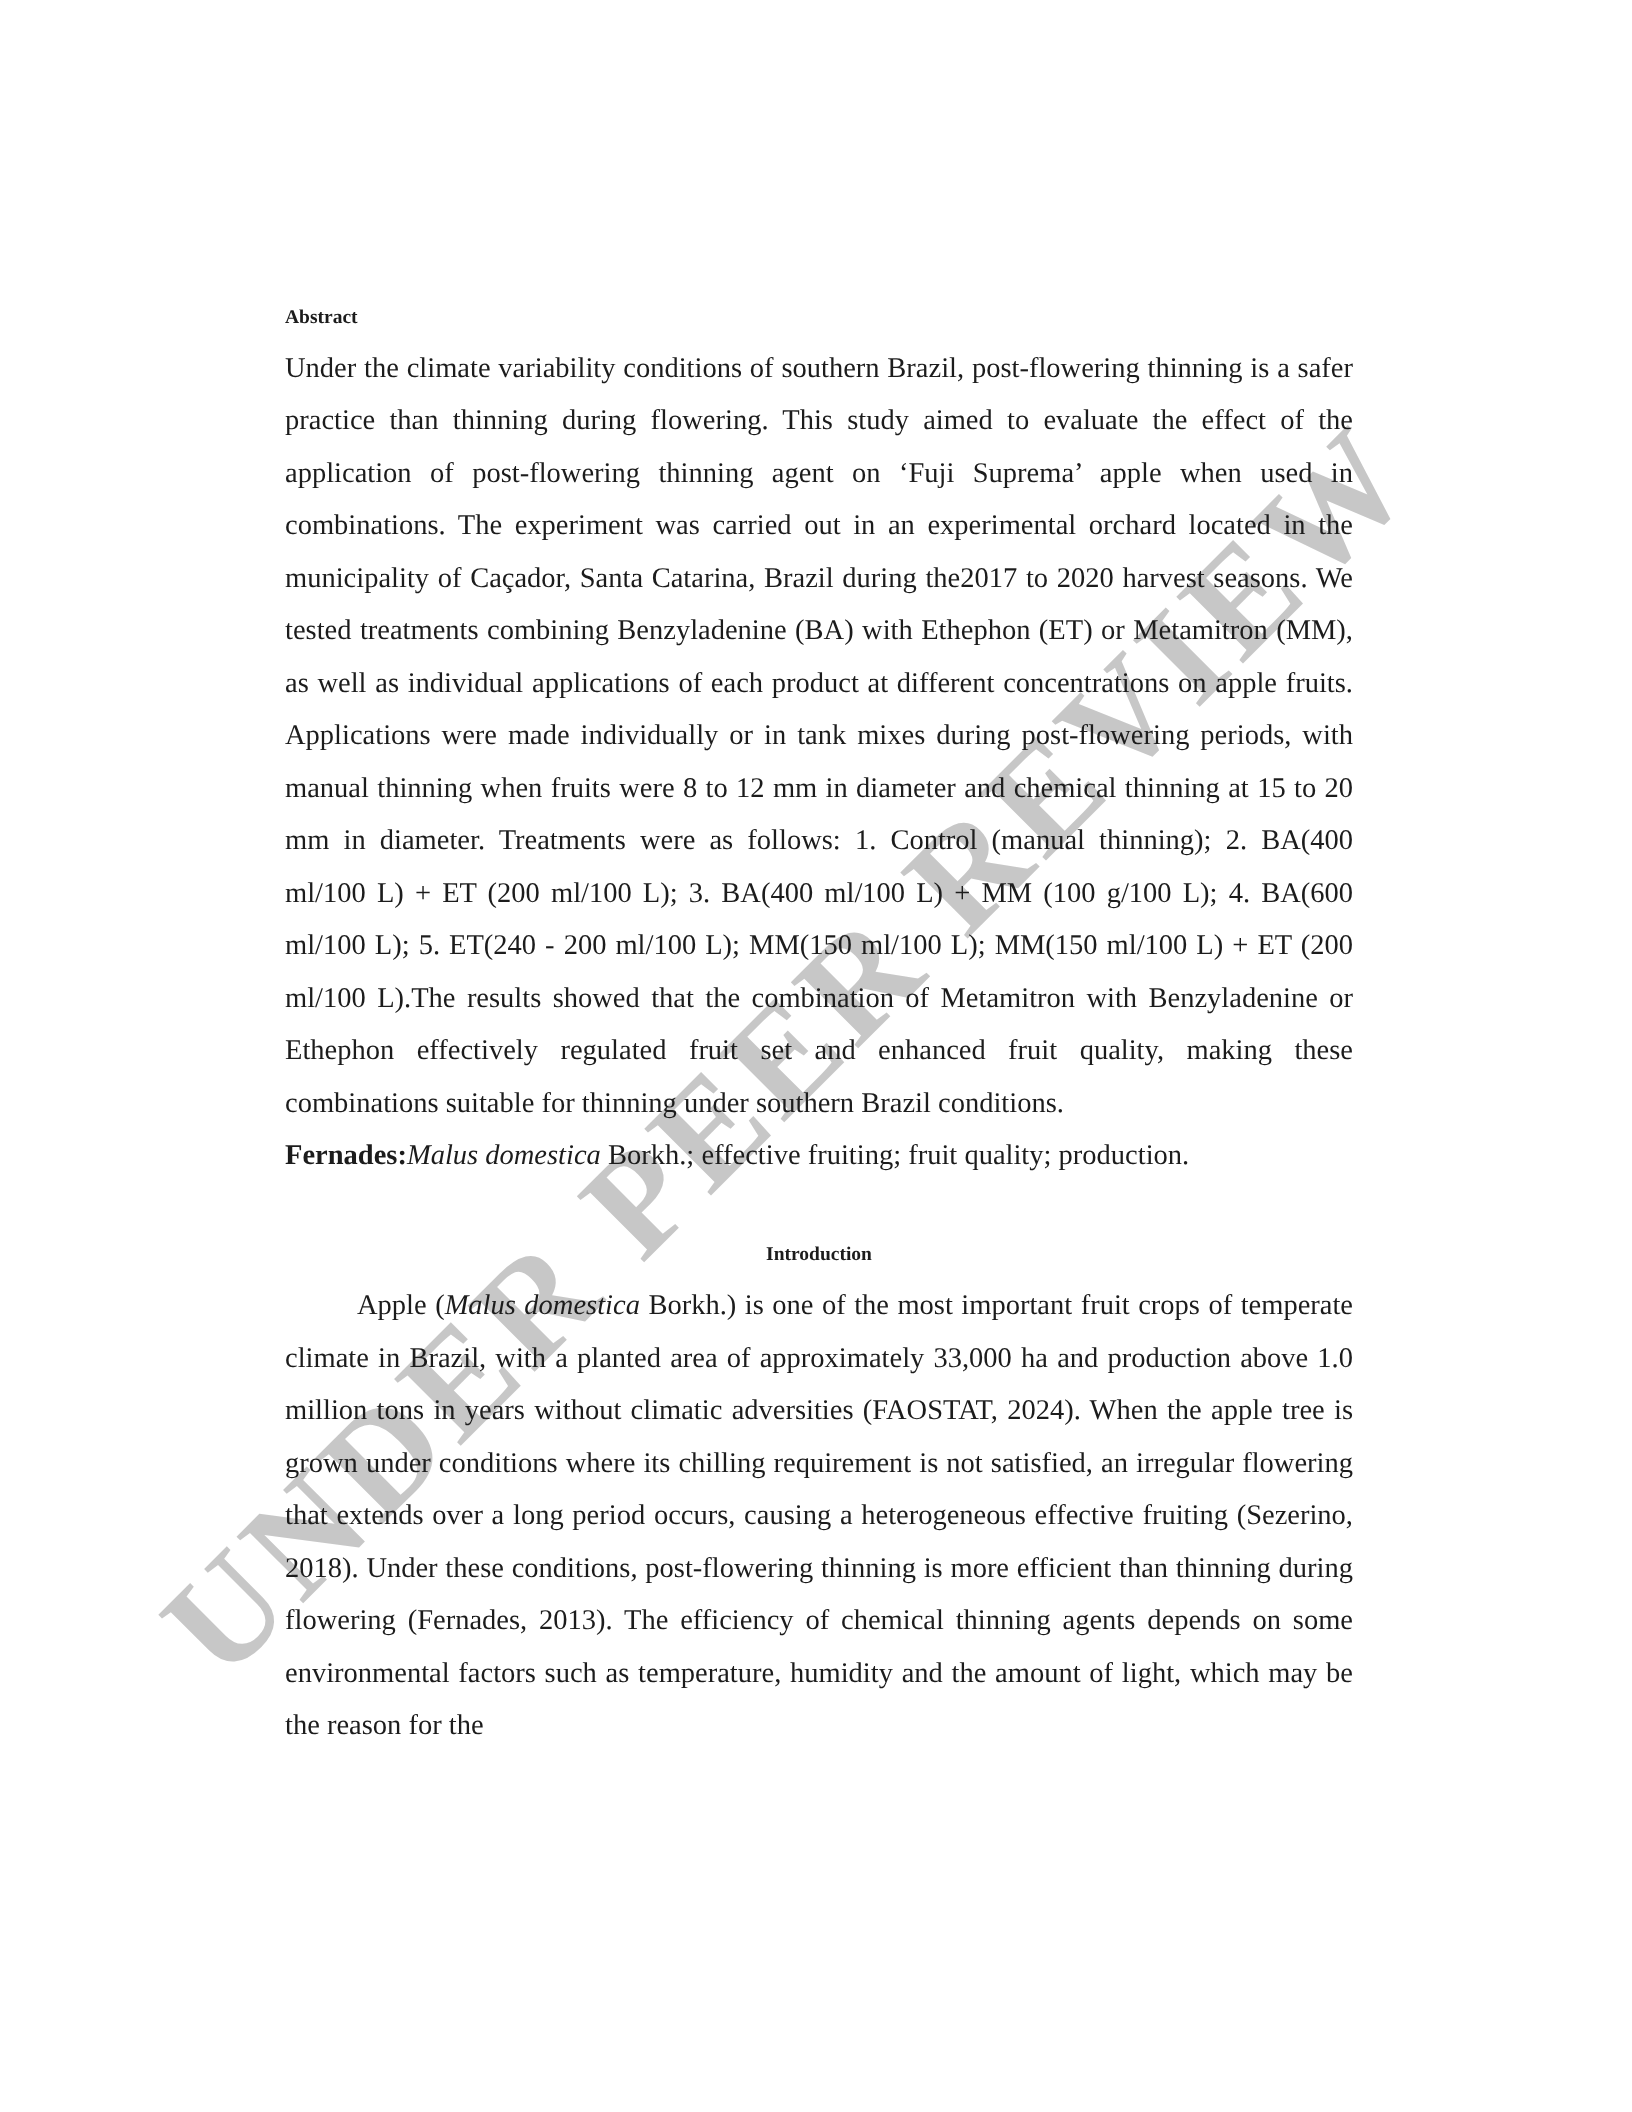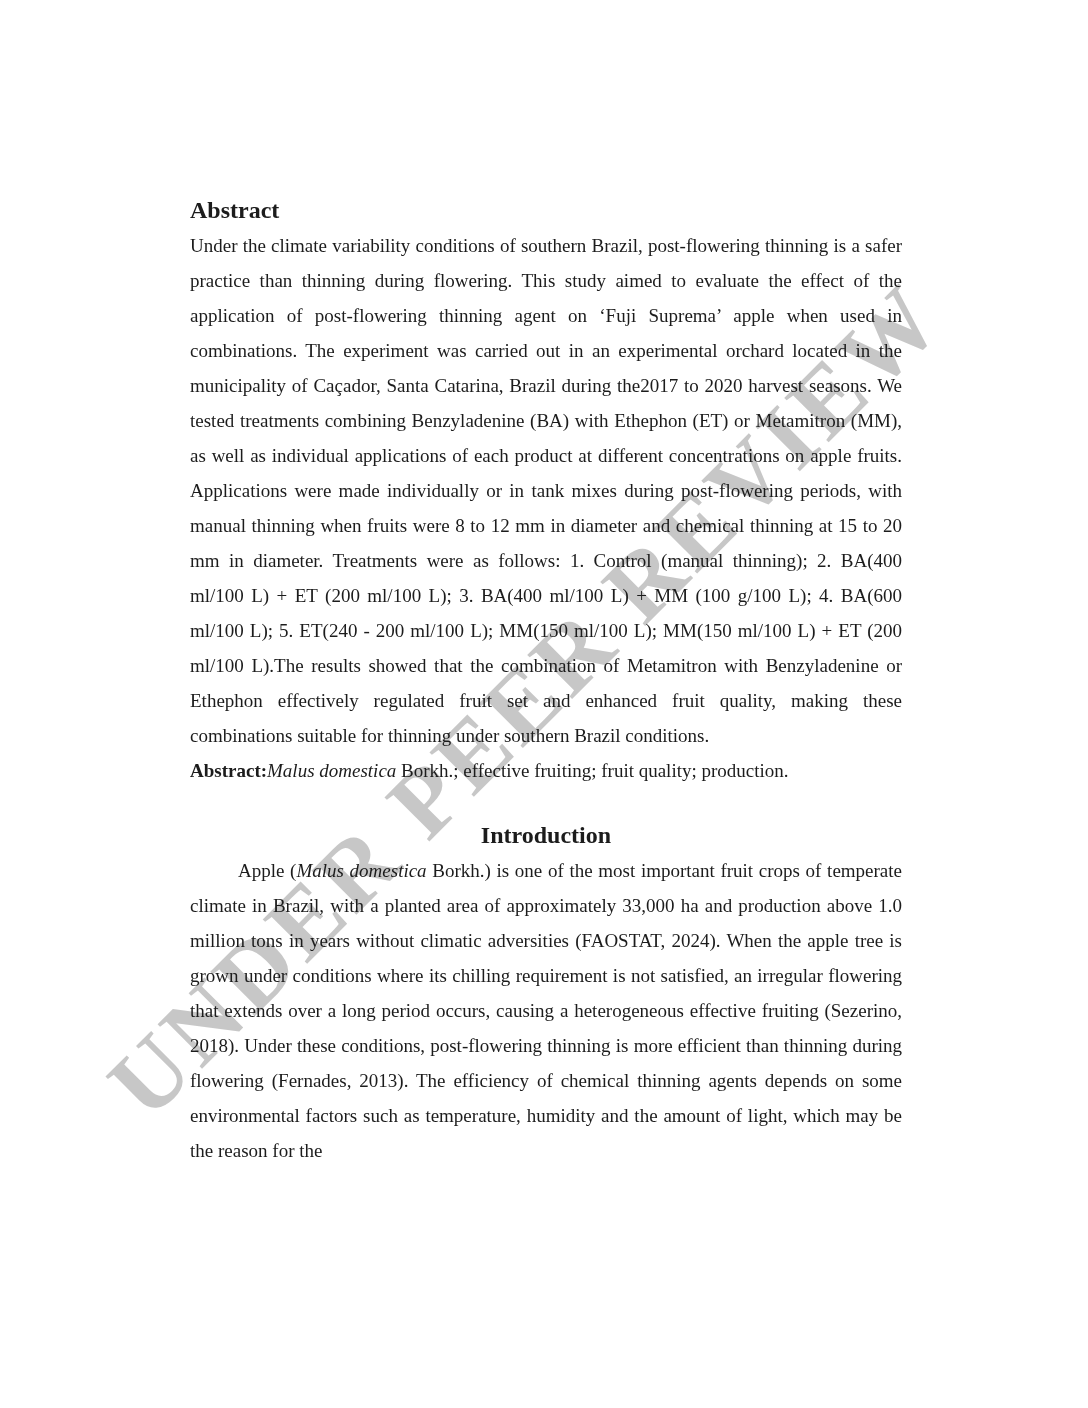--- a/index.html
+++ b/index.html
@@ -42,21 +42,21 @@
   }
   .title {
     text-align: center;
     font-weight: bold;
     font-size: 20px;
     line-height: 35px;
   }
   .title .title-line { display: block; }
   .section-heading {
     font-weight: bold;
-    font-size: 24px;
+    font-size: 13px;
     line-height: 35px;
     text-align: left;
   }
   .heading-gap-large { margin-top: 45px; }
   .heading-gap { margin-top: 30px; text-align: center; }
   .para { margin: 0; }
   .para.indent { text-indent: 48px; }
   .kw-label { font-weight: bold; }
   em.species { }
 </style>
@@ -69,21 +69,21 @@
 
   <div class="content">
 
     <h1 class="title">
     </h1>
 
     <h2 class="section-heading heading-gap-large">Abstract</h2>
 
     <p class="para">Under the climate variability conditions of southern Brazil, post-flowering thinning is a safer practice than thinning during flowering. This study aimed to evaluate the effect of the application of post-flowering thinning agent on ‘Fuji Suprema’ apple when used in combinations. The experiment was carried out in an experimental orchard located in the municipality of Caçador, Santa Catarina, Brazil during the2017 to 2020 harvest seasons. We tested treatments combining Benzyladenine (BA) with Ethephon (ET) or Metamitron (MM), as well as individual applications of each product at different concentrations on apple fruits. Applications were made individually or in tank mixes during post-flowering periods, with manual thinning when fruits were 8 to 12 mm in diameter and chemical thinning at 15 to 20 mm in diameter. Treatments were as follows: 1. Control (manual thinning); 2. BA(400 ml/100 L) + ET (200 ml/100 L); 3. BA(400 ml/100 L) + MM (100 g/100 L); 4. BA(600 ml/100 L); 5. ET(240 - 200 ml/100 L); MM(150 ml/100 L); MM(150 ml/100 L) + ET (200 ml/100 L).The results showed that the combination of Metamitron with Benzyladenine or Ethephon effectively regulated fruit set and enhanced fruit quality, making these combinations suitable for thinning under southern Brazil conditions.</p>
 
-    <p class="para"><span class="kw-label">Abstract:</span><em class="species">Malus domestica</em><span> Borkh.; effective fruiting; fruit quality; production.</span></p>
+    <p class="para"><span class="kw-label">Fernades:</span><em class="species">Malus domestica</em><span> Borkh.; effective fruiting; fruit quality; production.</span></p>
 
     <h2 class="section-heading heading-gap">Introduction</h2>
 
     <p class="para indent"><span>Apple (</span><em class="species">Malus domestica</em><span> Borkh.) is one of the most important fruit crops of temperate climate in Brazil, with a planted area of approximately 33,000 ha and production above 1.0 million tons in years without climatic adversities (FAOSTAT, 2024). When the apple tree is grown under conditions where its chilling requirement is not satisfied, an irregular flowering that extends over a long period occurs, causing a heterogeneous effective fruiting (Sezerino, 2018). Under these conditions, post-flowering thinning is more efficient than thinning during flowering (Fernades, 2013). The efficiency of chemical thinning agents depends on some environmental factors such as temperature, humidity and the amount of light, which may be the reason for the</span></p>
 
   </div>
 
 </div>
 
 </body></html>

